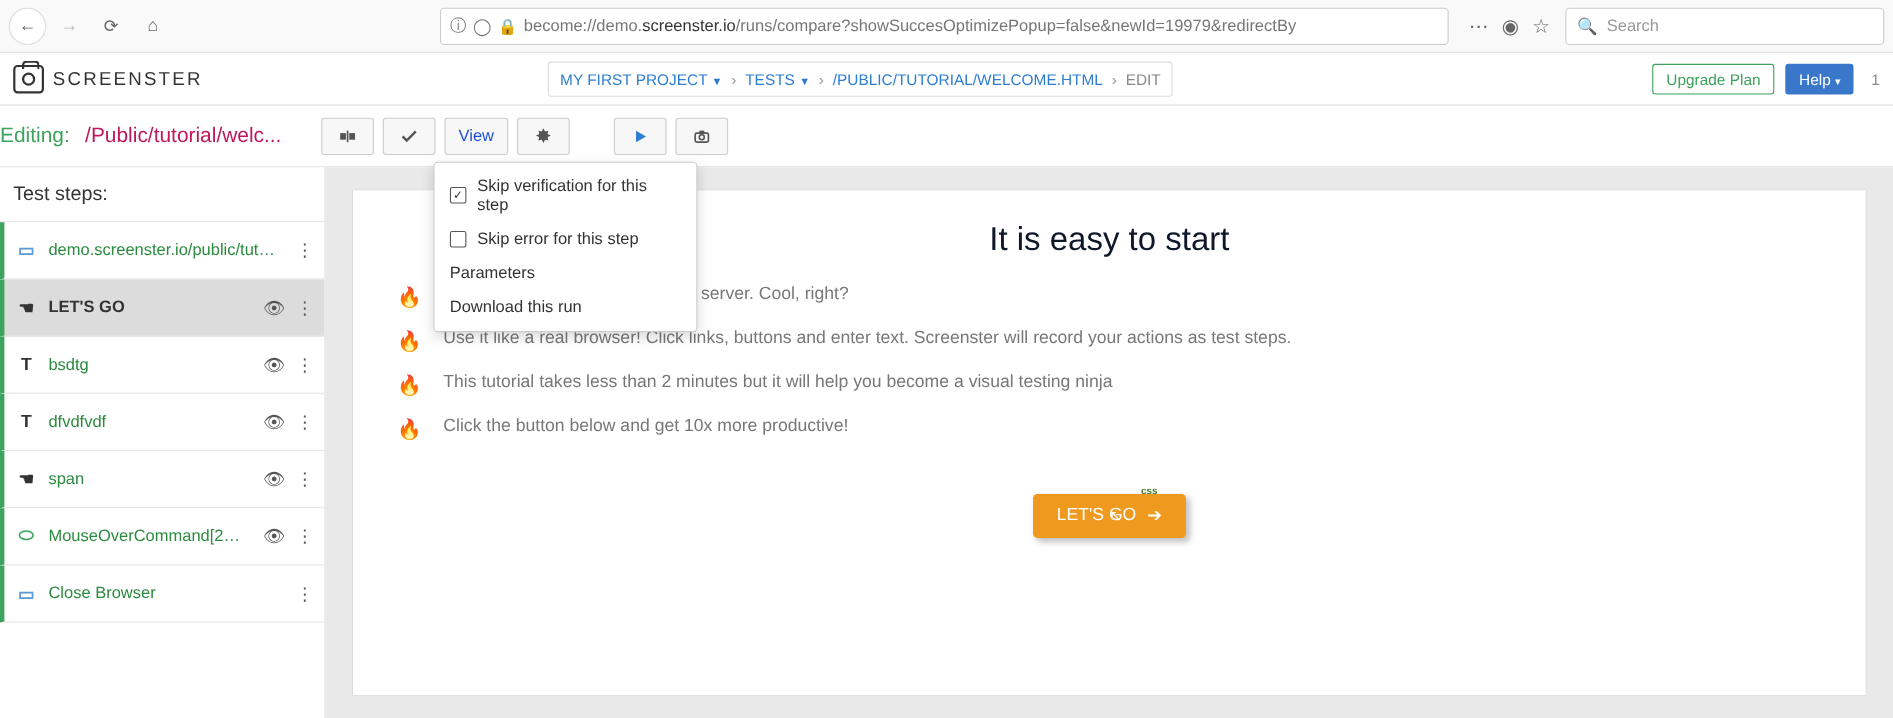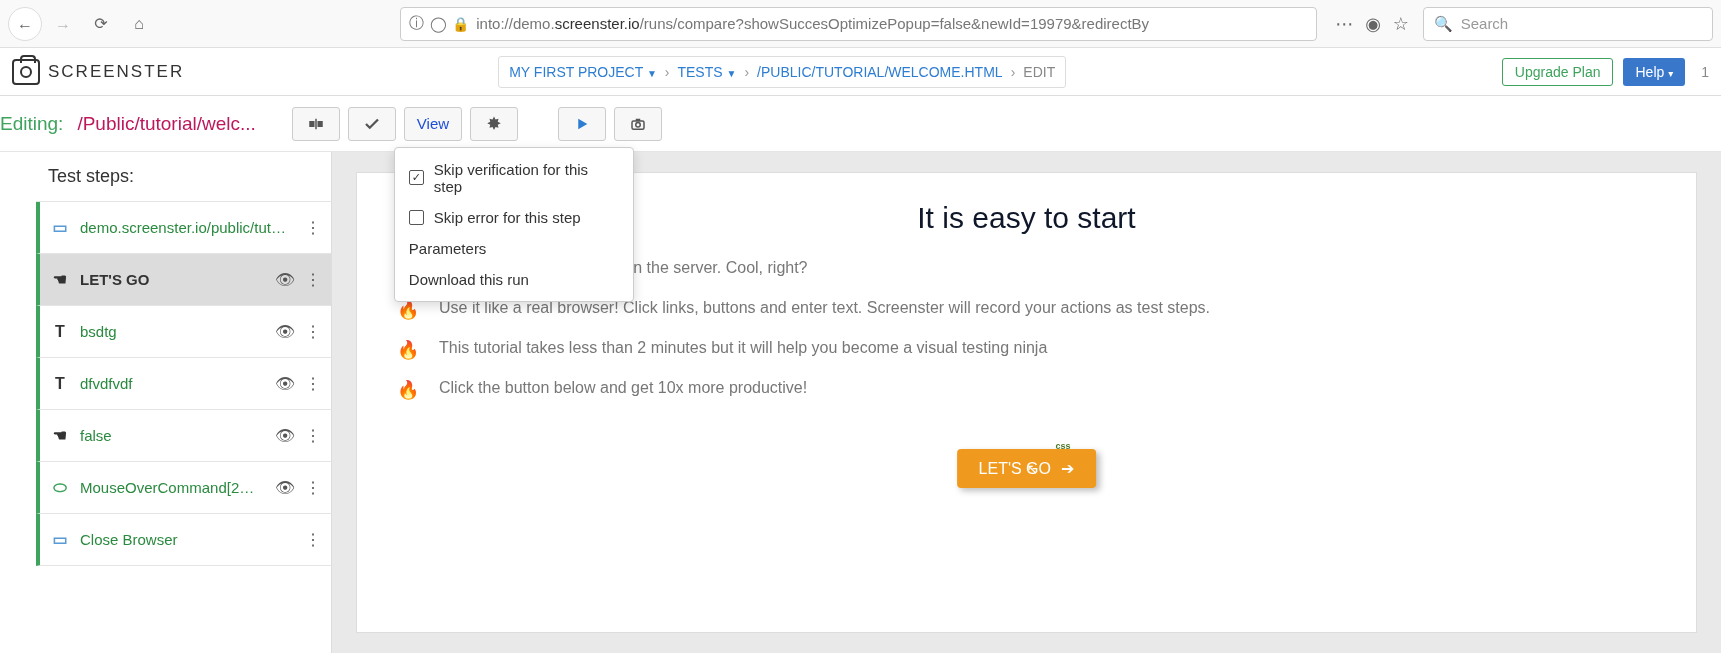--- a/index.html
+++ b/index.html
@@ -39,21 +39,21 @@
 .tbtn.play { color: #2d7dd2; }
 .tbtn svg { width: 18px; height: 18px; }
 
 
 .dropdown { position: absolute; top: 40px; left: 102px; width: 240px; background: #fff; border: 1px solid #ccc; border-radius: 4px; box-shadow: 0 4px 12px rgba(0,0,0,0.15); z-index: 100; padding: 6px 0; }
 .dropdown-item { display: flex; align-items: center; gap: 10px; padding: 7px 14px; font-size: 15px; color: #333; cursor: pointer; }
 .chk { width: 15px; height: 15px; border: 1.5px solid #555; border-radius: 2px; display: flex; align-items: center; justify-content: center; font-size: 11px; color: #333; flex-shrink: 0; }
 .dropdown-item.no-icon { padding-left: 14px; }
 
 
-.main { display: flex; height: calc(653px - 48px - 48px - 56px); padding-left: 36px; }
+.main { display: flex; height: calc(653px - 48px - 48px - 56px); }
 .sidebar { width: 296px; border-right: 1px solid #ddd; overflow-y: auto; }
 .sidebar-title { padding: 14px 12px; font-size: 18px; color: #333; border-bottom: 1px solid #e5e5e5; }
 .step { display: flex; align-items: center; height: 52px; border-bottom: 1px solid #e5e5e5; border-left: 4px solid #3da35d; padding: 0 10px; gap: 10px; cursor: pointer; }
 .step.selected { background: #dcdcdc; }
 .step-icon { width: 20px; text-align: center; color: #333; font-size: 16px; font-weight: bold; }
 .step-icon.browser { color: #5b9bd5; }
 .step-icon.click { color: #333; }
 .step-label { flex: 1; color: #2a8a3f; font-size: 15px; white-space: nowrap; overflow: hidden; text-overflow: ellipsis; }
 .step.selected .step-label { color: #333; font-weight: bold; }
 .step-actions { display: flex; gap: 12px; color: #555; font-size: 16px; }
@@ -78,21 +78,21 @@
 <div class="browser-chrome">
   <button class="nav-btn">←</button>
   <button class="nav-btn flat" style="color:#bbb">→</button>
   <button class="nav-btn flat">⟳</button>
   <button class="nav-btn flat">⌂</button>
   <div class="url-bar">
     <span>ⓘ</span>
     <span>◯</span>
     <span class="lock">🔒</span>
     <span>
-      <span>into://</span><span>demo.</span><span class="host-strong">screenster.io</span><span>/runs/compare?showSuccesOptimizePopup=false&amp;newId=19979&amp;redirectBy</span>
+      <span>become://</span><span>demo.</span><span class="host-strong">screenster.io</span><span>/runs/compare?showSuccesOptimizePopup=false&amp;newId=19979&amp;redirectBy</span>
     </span>
   </div>
   <div class="chrome-icons">
     <span>⋯</span>
     <span>◉</span>
     <span>☆</span>
   </div>
   <div class="search-bar">
     <span>🔍</span>
     <span>Search</span>
@@ -208,21 +208,21 @@
     <div class="step">
       <span class="step-icon">T</span>
       <span class="step-label">dfvdfvdf</span>
       <span class="step-actions">
           <span class="eye">👁</span>
           <span>⋮</span>
         </span>
     </div>
     <div class="step">
       <span class="step-icon click">☚</span>
-      <span class="step-label">false</span>
+      <span class="step-label">span</span>
       <span class="step-actions">
           <span class="eye">👁</span>
           <span>⋮</span>
         </span>
     </div>
     <div class="step">
       <span class="step-icon" style="color:#3da35d">⬭</span>
       <span class="step-label">MouseOverCommand[2…</span>
       <span class="step-actions">
           <span class="eye">👁</span>

